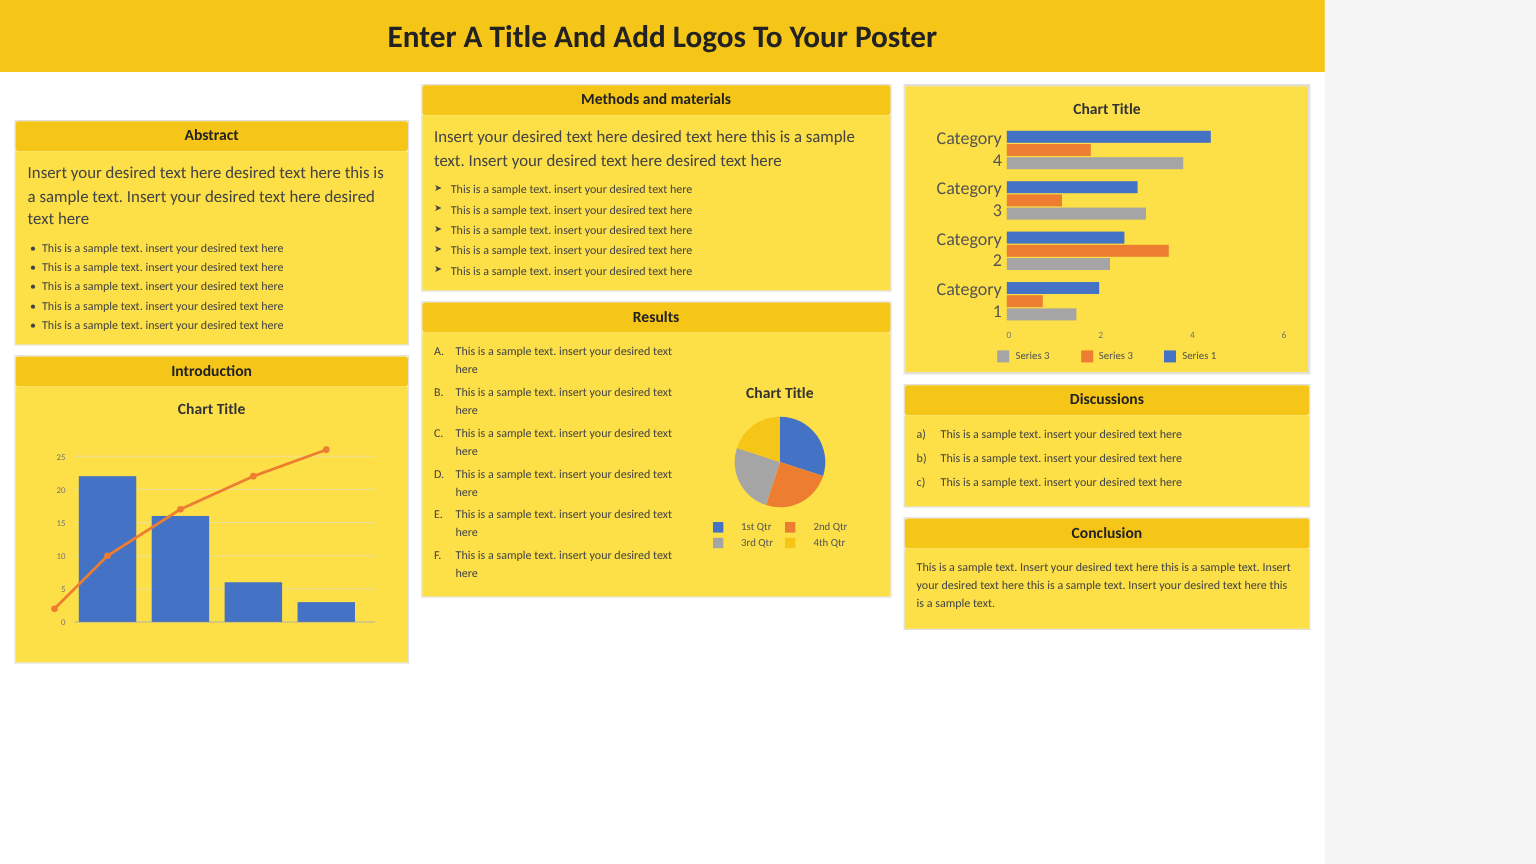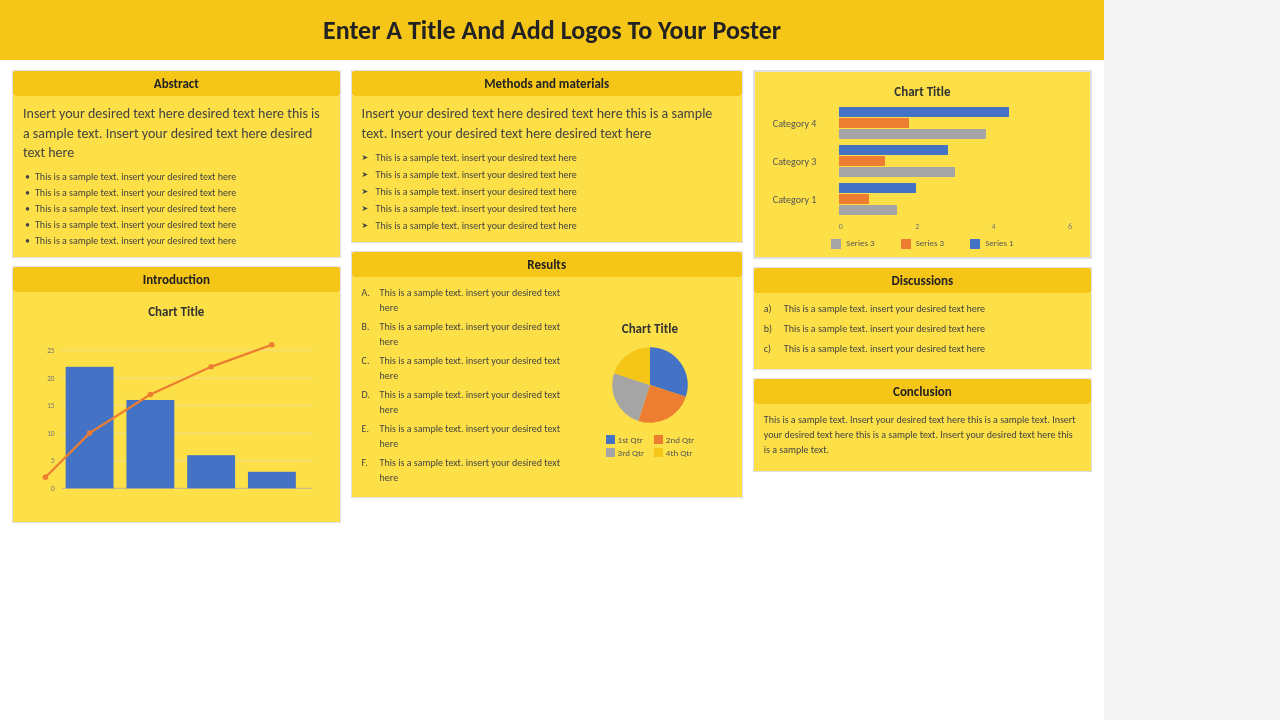--- a/index.html
+++ b/index.html
@@ -39,21 +39,21 @@
       padding: 10px 12px;
       gap: 10px;
     }
 
     
     .col {
       display: flex;
       flex-direction: column;
       gap: 8px;
     }
-    .col-left { width: 31%; }
+    .col-left { width: 31%; margin-top: 30px; }
     .col-mid { width: 37%; }
     .col-right { width: 32%; }
 
     
     .section-header {
       background: #F5C518;
       text-align: center;
       padding: 5px 10px;
       font-size: 13px;
       font-weight: bold;
@@ -163,23 +163,24 @@
     }
 
     .hbar-row {
       display: flex;
       align-items: center;
       margin-bottom: 6px;
       gap: 4px;
     }
 
     .hbar-label {
-      font-size: 10px;
+      font-size: 15px;
       color: #555;
       width: 62px;
+      text-align: right;
       flex-shrink: 0;
     }
 
     .hbar-group {
       display: flex;
       flex-direction: column;
       gap: 1px;
       flex: 1;
     }
 
@@ -244,21 +245,21 @@
       grid-template-columns: 1fr 1fr;
       gap: 2px 8px;
       margin-top: 4px;
       font-size: 9px;
       color: #555;
     }
 
     .pie-legend-item {
       display: flex;
       align-items: center;
-      gap: 3px;
+      gap: 15px;
     }
 
     .pie-dot {
       width: 9px;
       height: 9px;
       flex-shrink: 0;
     }
 
     
     .results-content {
@@ -496,20 +497,28 @@
 
             <div class="hbar-row">
               <span class="hbar-label">Category 3</span>
               <div class="hbar-group">
                 <div class="hbar hbar-s1" style="width:47%;"></div>
                 <div class="hbar hbar-s2" style="width:20%;"></div>
                 <div class="hbar hbar-s3" style="width:50%;"></div>
               </div>
             </div>
 
+            <div class="hbar-row">
+              <span class="hbar-label">Category 2</span>
+              <div class="hbar-group">
+                <div class="hbar hbar-s1" style="width:42%;"></div>
+                <div class="hbar hbar-s2" style="width:58%;"></div>
+                <div class="hbar hbar-s3" style="width:37%;"></div>
+              </div>
+            </div>
 
             <div class="hbar-row">
               <span class="hbar-label">Category 1</span>
               <div class="hbar-group">
                 <div class="hbar hbar-s1" style="width:33%;"></div>
                 <div class="hbar hbar-s2" style="width:13%;"></div>
                 <div class="hbar hbar-s3" style="width:25%;"></div>
               </div>
             </div>
 

